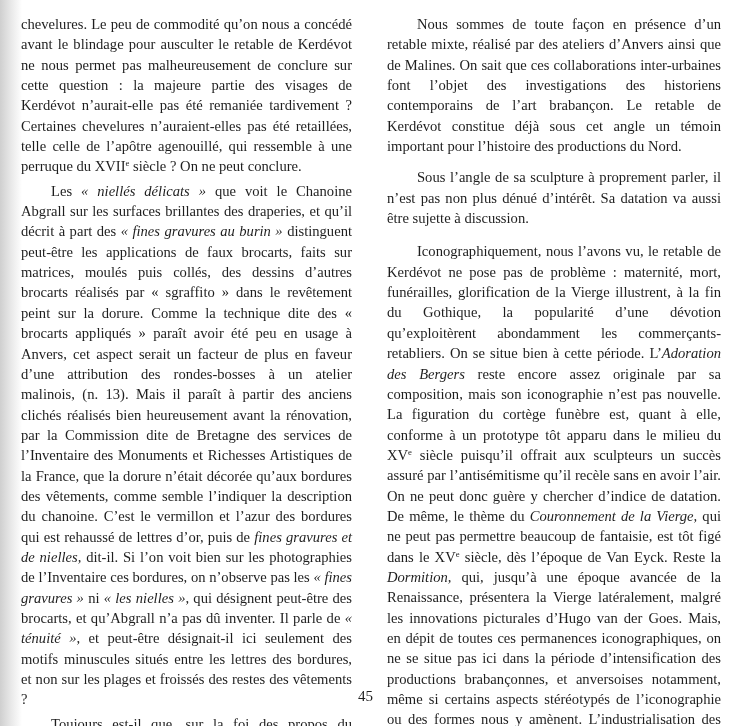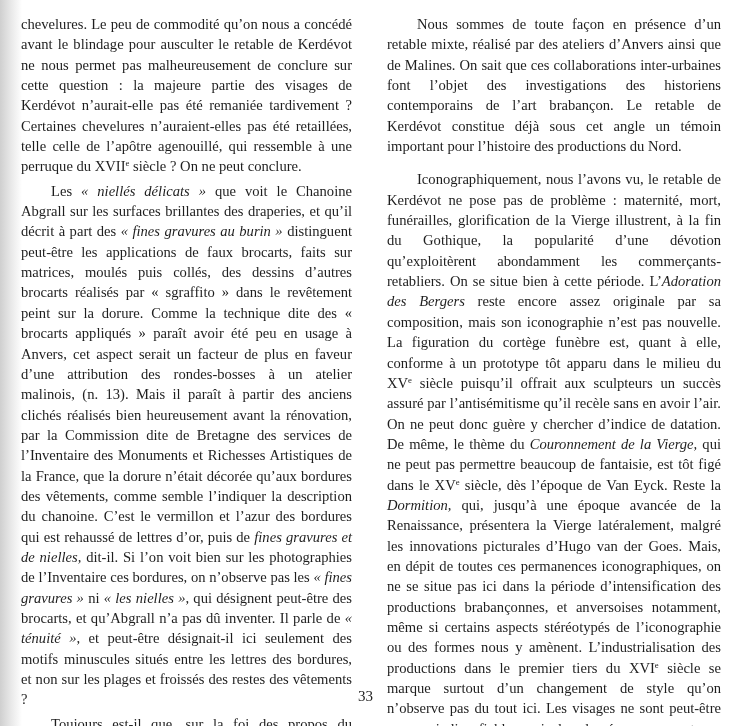--- a/index.html
+++ b/index.html
@@ -39,16 +39,17 @@
 <div class="gutter-shadow"></div>
 
 <div class="col col-left">
   <p><span>chevelures. Le peu de commodité qu’on nous a concédé avant le blindage pour ausculter le retable de Kerdévot ne nous permet pas malheureusement de conclure sur cette question : la majeure partie des visages de Kerdévot n’aurait-elle pas été remaniée tardivement ? Certaines chevelures n’auraient-elles pas été retaillées, telle celle de l’apôtre agenouillé, qui ressemble à une perruque du XVII</span><sup>e</sup><span> siècle ? On ne peut conclure.</span></p>
   <p class="indent"><span>Les </span><i>« niellés délicats »</i><span> que voit le Chanoine Abgrall sur les surfaces brillantes des draperies, et qu’il décrit à part des </span><i>« fines gravures au burin »</i><span> distinguent peut-être les applications de faux brocarts, faits sur matrices, moulés puis collés, des dessins d’autres brocarts réalisés par « sgraffito » dans le revêtement peint sur la dorure. Comme la technique dite des « brocarts appliqués » paraît avoir été peu en usage à Anvers, cet aspect serait un facteur de plus en faveur d’une attribution des rondes-bosses à un atelier malinois, (n. 13). Mais il paraît à partir des anciens clichés réalisés bien heureusement avant la rénovation, par la Commission dite de Bretagne des services de l’Inventaire des Monuments et Richesses Artistiques de la France, que la dorure n’était décorée qu’aux bordures des vêtements, comme semble l’indiquer la description du chanoine. C’est le vermillon et l’azur des bordures qui est rehaussé de lettres d’or, puis de </span><i>fines gravures et de nielles,</i><span> dit-il. Si l’on voit bien sur les photographies de l’Inventaire ces bordures, on n’observe pas les </span><i>« fines gravures »</i><span> ni </span><i>« les nielles »</i><span>, qui désignent peut-être des brocarts, et qu’Abgrall n’a pas dû inventer. Il parle de </span><i>« ténuité »</i><span>, et peut-être désignait-il ici seulement des motifs minuscules situés entre les lettres des bordures, et non sur les plages et froissés des restes des vêtements ?</span></p>
   <p class="indent"><span>Toujours est-il que, sur la foi des propos du Chanoine Abgrall et des progrès qu’il fait dans l’approche du retable entre sa première publication de 1894, et sa seconde de 1898, force est de considérer la statuaire comme partiellement anversoise puisqu’il voit des poinçons à la </span></p>
 </div>
 
 <div class="col col-right">
   <p class="indent"><span>Nous sommes de toute façon en présence d’un retable mixte, réalisé par des ateliers d’Anvers ainsi que de Malines. On sait que ces collaborations inter-urbaines font l’objet des investigations des historiens contemporains de l’art brabançon. Le retable de Kerdévot constitue déjà sous cet angle un témoin important pour l’histoire des productions du Nord.</span></p>
+  <p class="indent gap"><span>Sous l’angle de sa sculpture à proprement parler, il n’est pas non plus dénué d’intérêt. Sa datation va aussi être sujette à discussion.</span></p>
   <p class="indent gap2"><span>Iconographiquement, nous l’avons vu, le retable de Kerdévot ne pose pas de problème : maternité, mort, funérailles, glorification de la Vierge illustrent, à la fin du Gothique, la popularité d’une dévotion qu’exploitèrent abondamment les commerçants-retabliers. On se situe bien à cette période. L’</span><i>Adoration des Bergers</i><span> reste encore assez originale par sa composition, mais son iconographie n’est pas nouvelle. La figuration du cortège funèbre est, quant à elle, conforme à un prototype tôt apparu dans le milieu du XV</span><sup>e</sup><span> siècle puisqu’il offrait aux sculpteurs un succès assuré par l’antisémitisme qu’il recèle sans en avoir l’air. On ne peut donc guère y chercher d’indice de datation. De même, le thème du </span><i>Couronnement de la Vierge,</i><span> qui ne peut pas permettre beaucoup de fantaisie, est tôt figé dans le XV</span><sup>e</sup><span> siècle, dès l’époque de Van Eyck. Reste la </span><i>Dormition,</i><span> qui, jusqu’à une époque avancée de la Renaissance, présentera la Vierge latéralement, malgré les innovations picturales d’Hugo van der Goes. Mais, en dépit de toutes ces permanences iconographiques, on ne se situe pas ici dans la période d’intensification des productions brabançonnes, et anversoises notamment, même si certains aspects stéréotypés de l’iconographie ou des formes nous y amènent. L’industrialisation des productions dans le premier tiers du XVI</span><sup>e</sup><span> siècle se marque surtout d’un changement de style qu’on n’observe pas du tout ici. Les visages ne sont peut-être pas un indice fiable, mais les drapés ne peuvent pas tromper : ils ne sont pas franchement du XVI</span></p>
 </div>
 
-<div class="page-number">33</div>
+<div class="page-number">45</div>
 
 </body></html>

